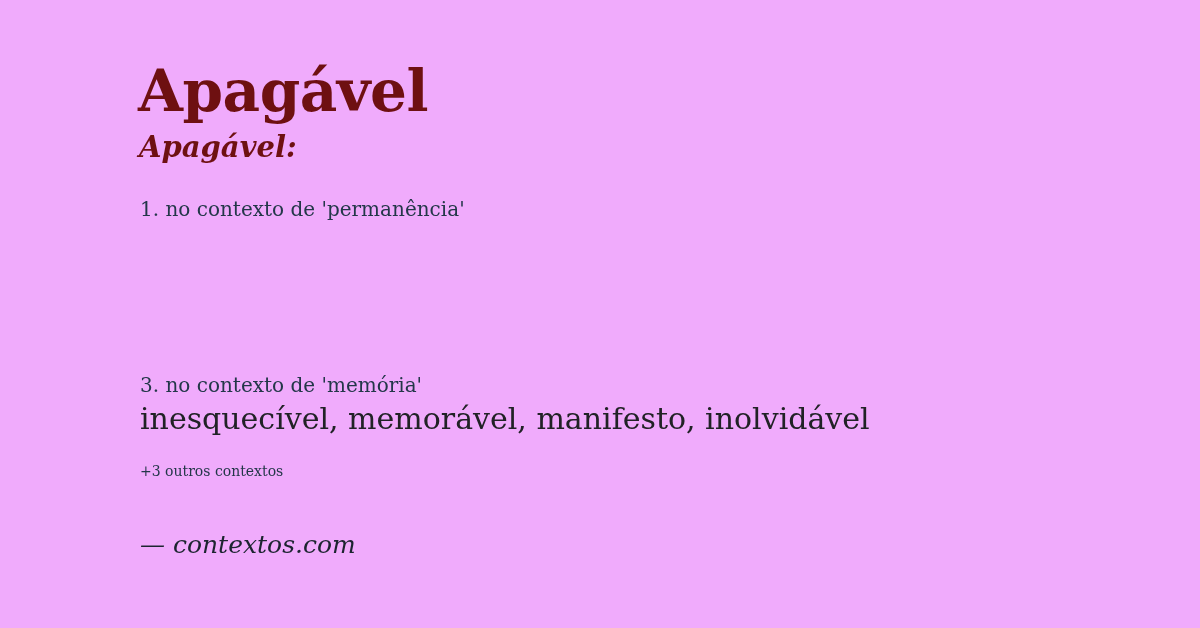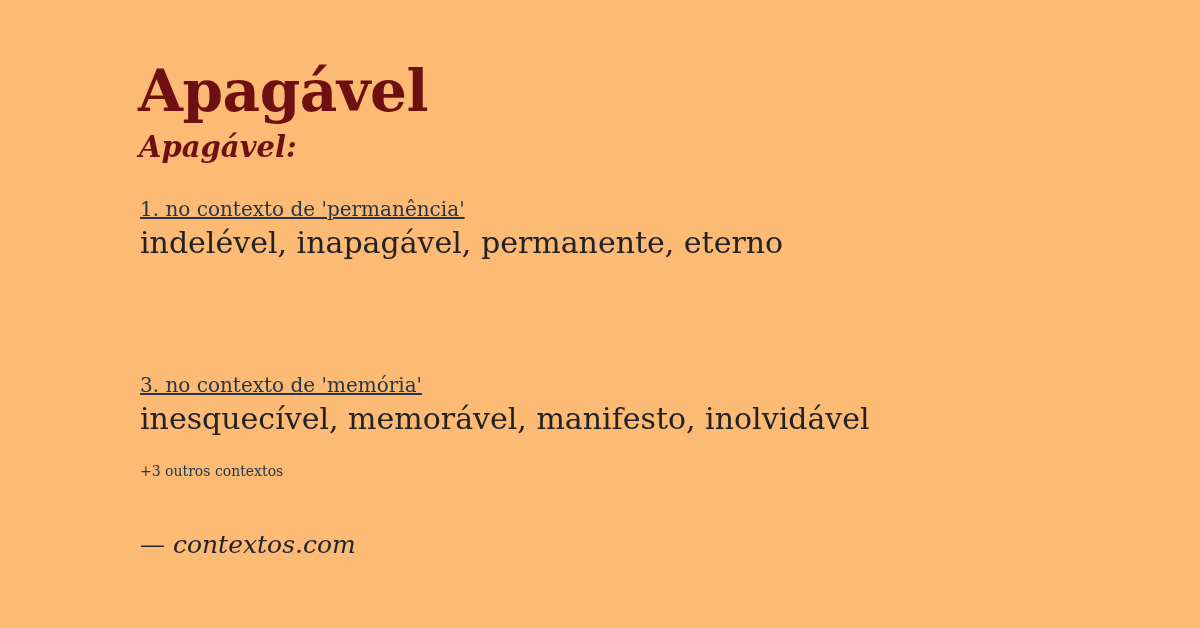--- a/index.html
+++ b/index.html
@@ -7,21 +7,21 @@
     width: 1200px;
     height: 628px;
     background: #ffffff;
     overflow: hidden;
     font-family: "DejaVu Serif", "Liberation Serif", serif;
   }
   .card {
     position: relative;
     width: 1200px;
     height: 628px;
-    background: #fdba74;
+    background: #f0abfc;
   }
   .word-title {
     position: absolute;
     left: 138px;
     top: 60px;
     font-size: 58px;
     line-height: 1.1;
     font-weight: bold;
     color: #6e1011;
     letter-spacing: -0.5px;
@@ -41,21 +41,20 @@
     left: 140px;
     right: 60px;
   }
   .context-block.ctx-1 { top: 197px; }
   .context-block.ctx-2 { top: 285px; }
   .context-block.ctx-3 { top: 373px; }
   .context-label {
     font-size: 20px;
     line-height: 1.2;
     color: #233749;
-    text-decoration: underline;
   }
   .context-antonyms {
     margin-top: 4px;
     font-size: 30px;
     line-height: 1.2;
     color: #212226;
     white-space: nowrap;
   }
   .more-contexts {
     position: absolute;
@@ -80,21 +79,20 @@
 <body>
 
 <div class="card">
 
   <h1 class="word-title">Apagável</h1>
 
   <h2 class="section-label">Apagável:</h2>
 
   <div class="context-block ctx-1">
     <div class="context-label">1. no contexto de 'permanência'</div>
-    <div class="context-antonyms">indelével, inapagável, permanente, eterno</div>
   </div>
 
 
   <div class="context-block ctx-3">
     <div class="context-label">3. no contexto de 'memória'</div>
     <div class="context-antonyms">inesquecível, memorável, manifesto, inolvidável</div>
   </div>
 
   <div class="more-contexts">+3 outros contextos</div>
 

